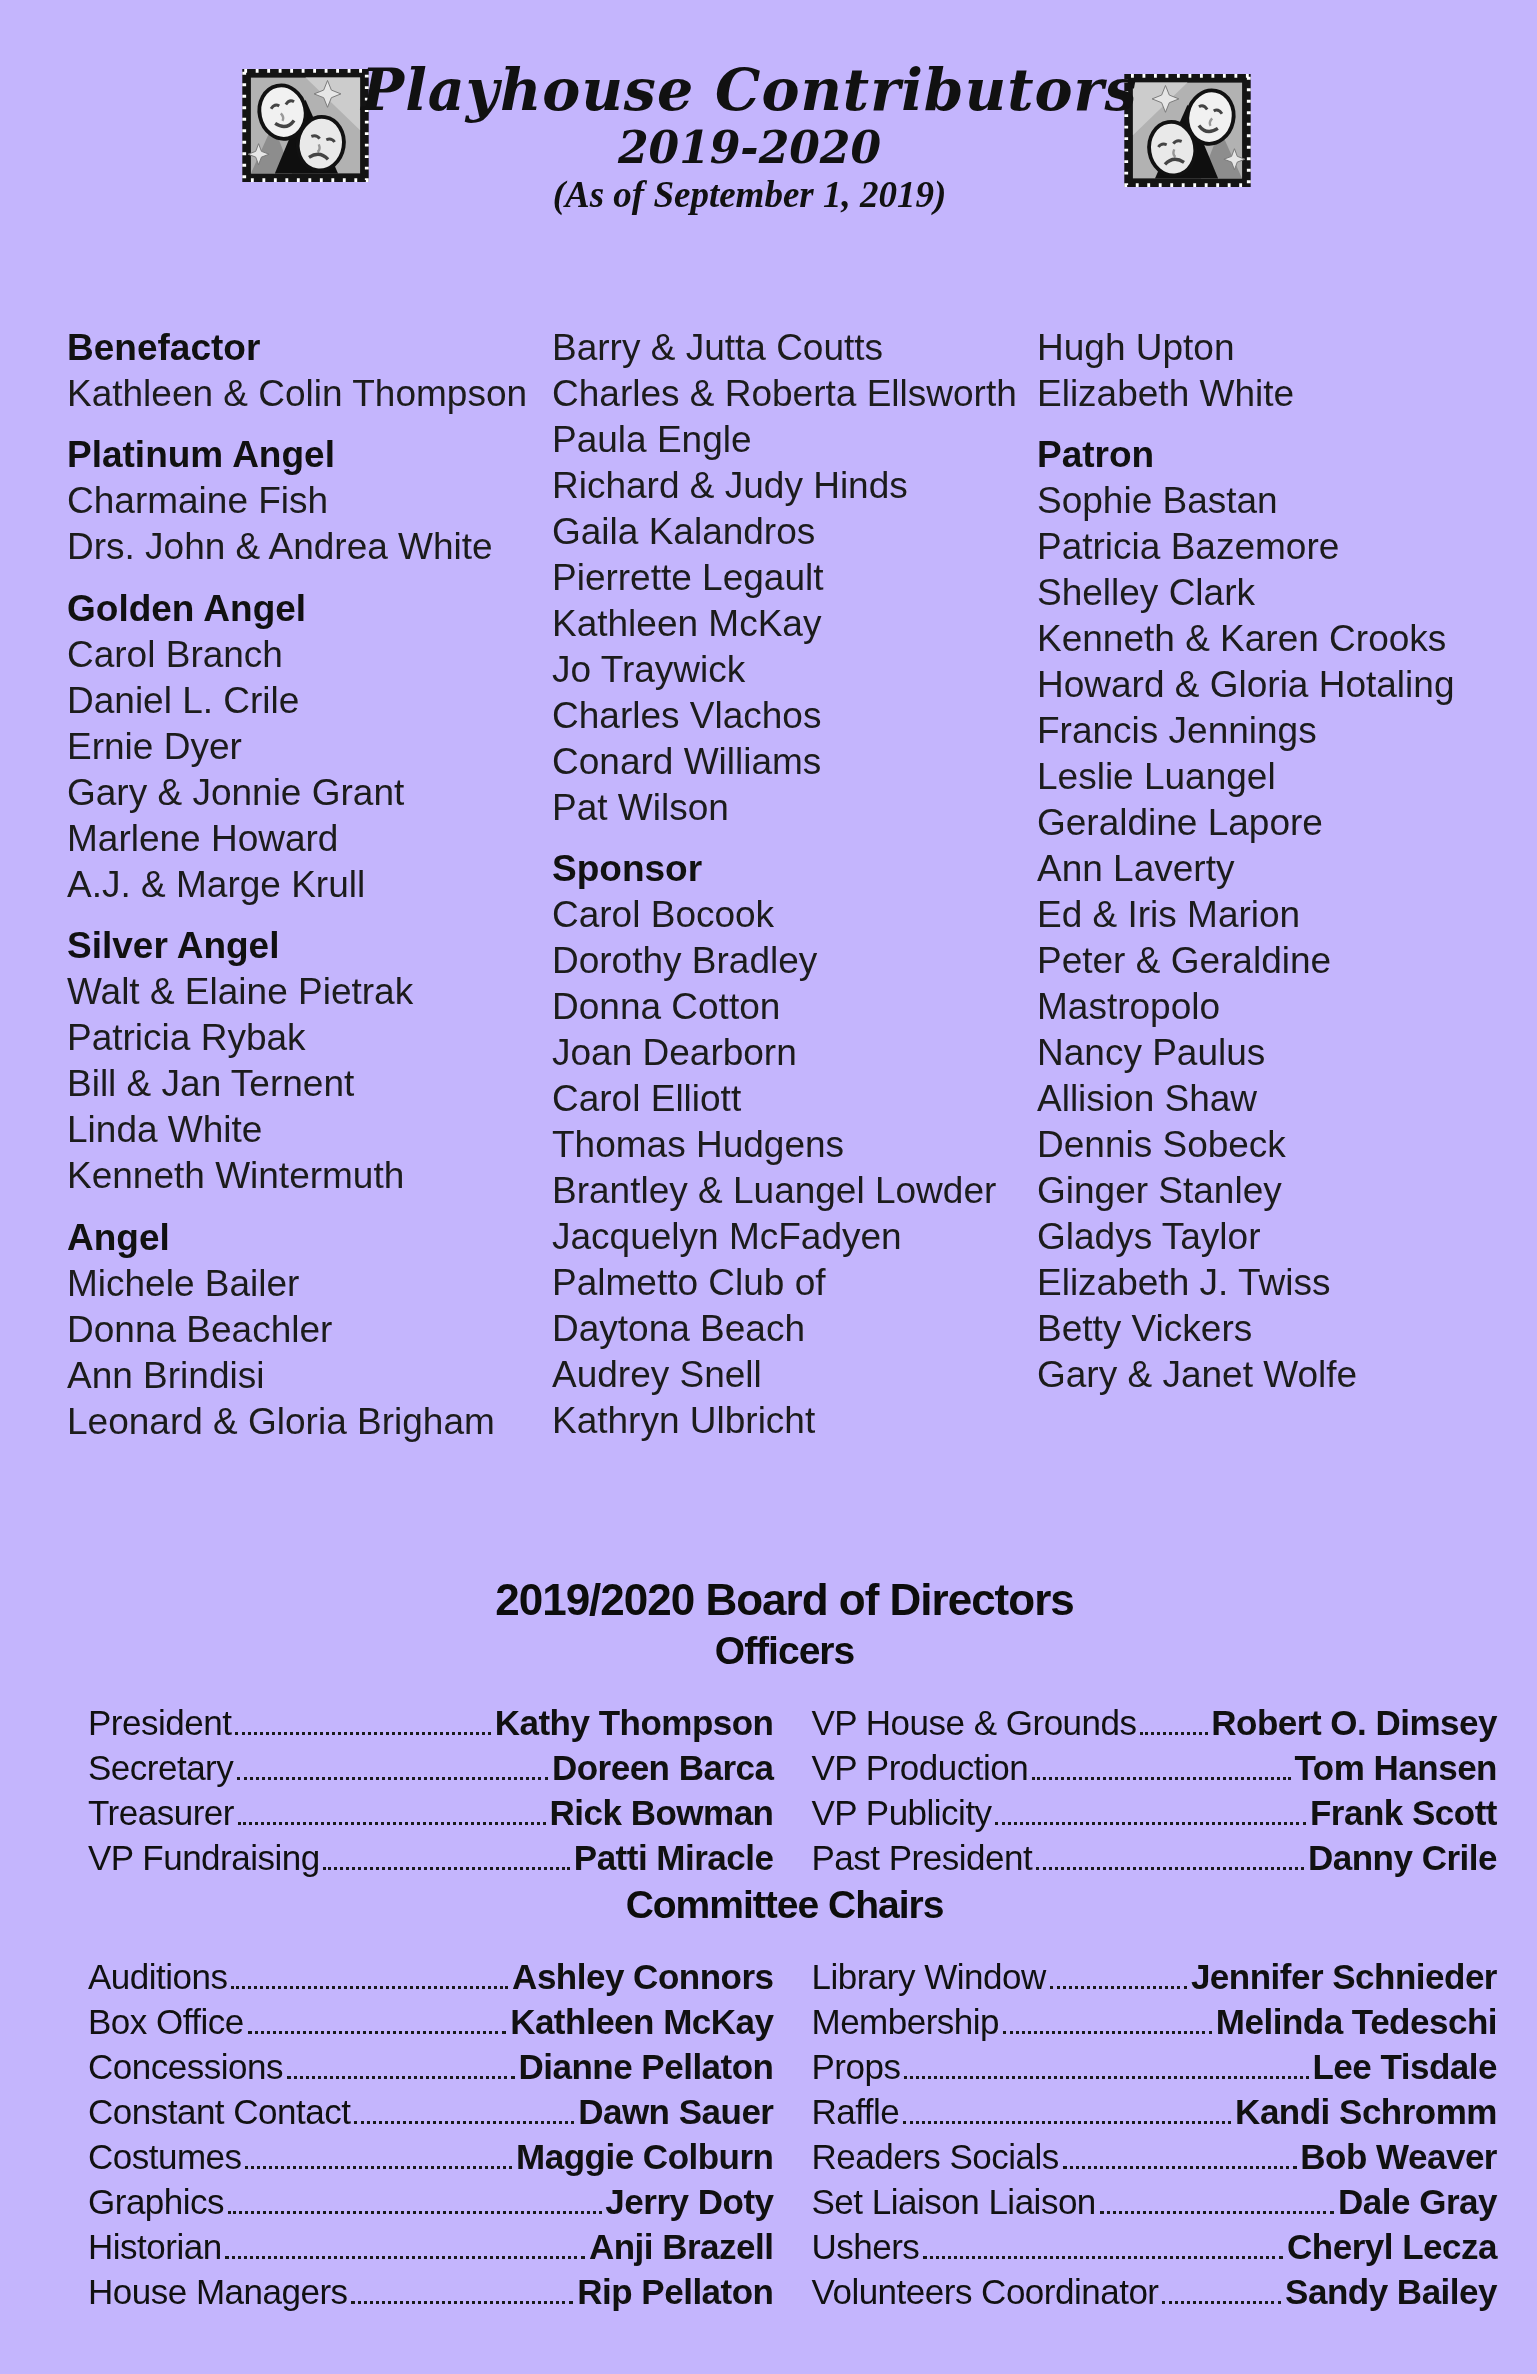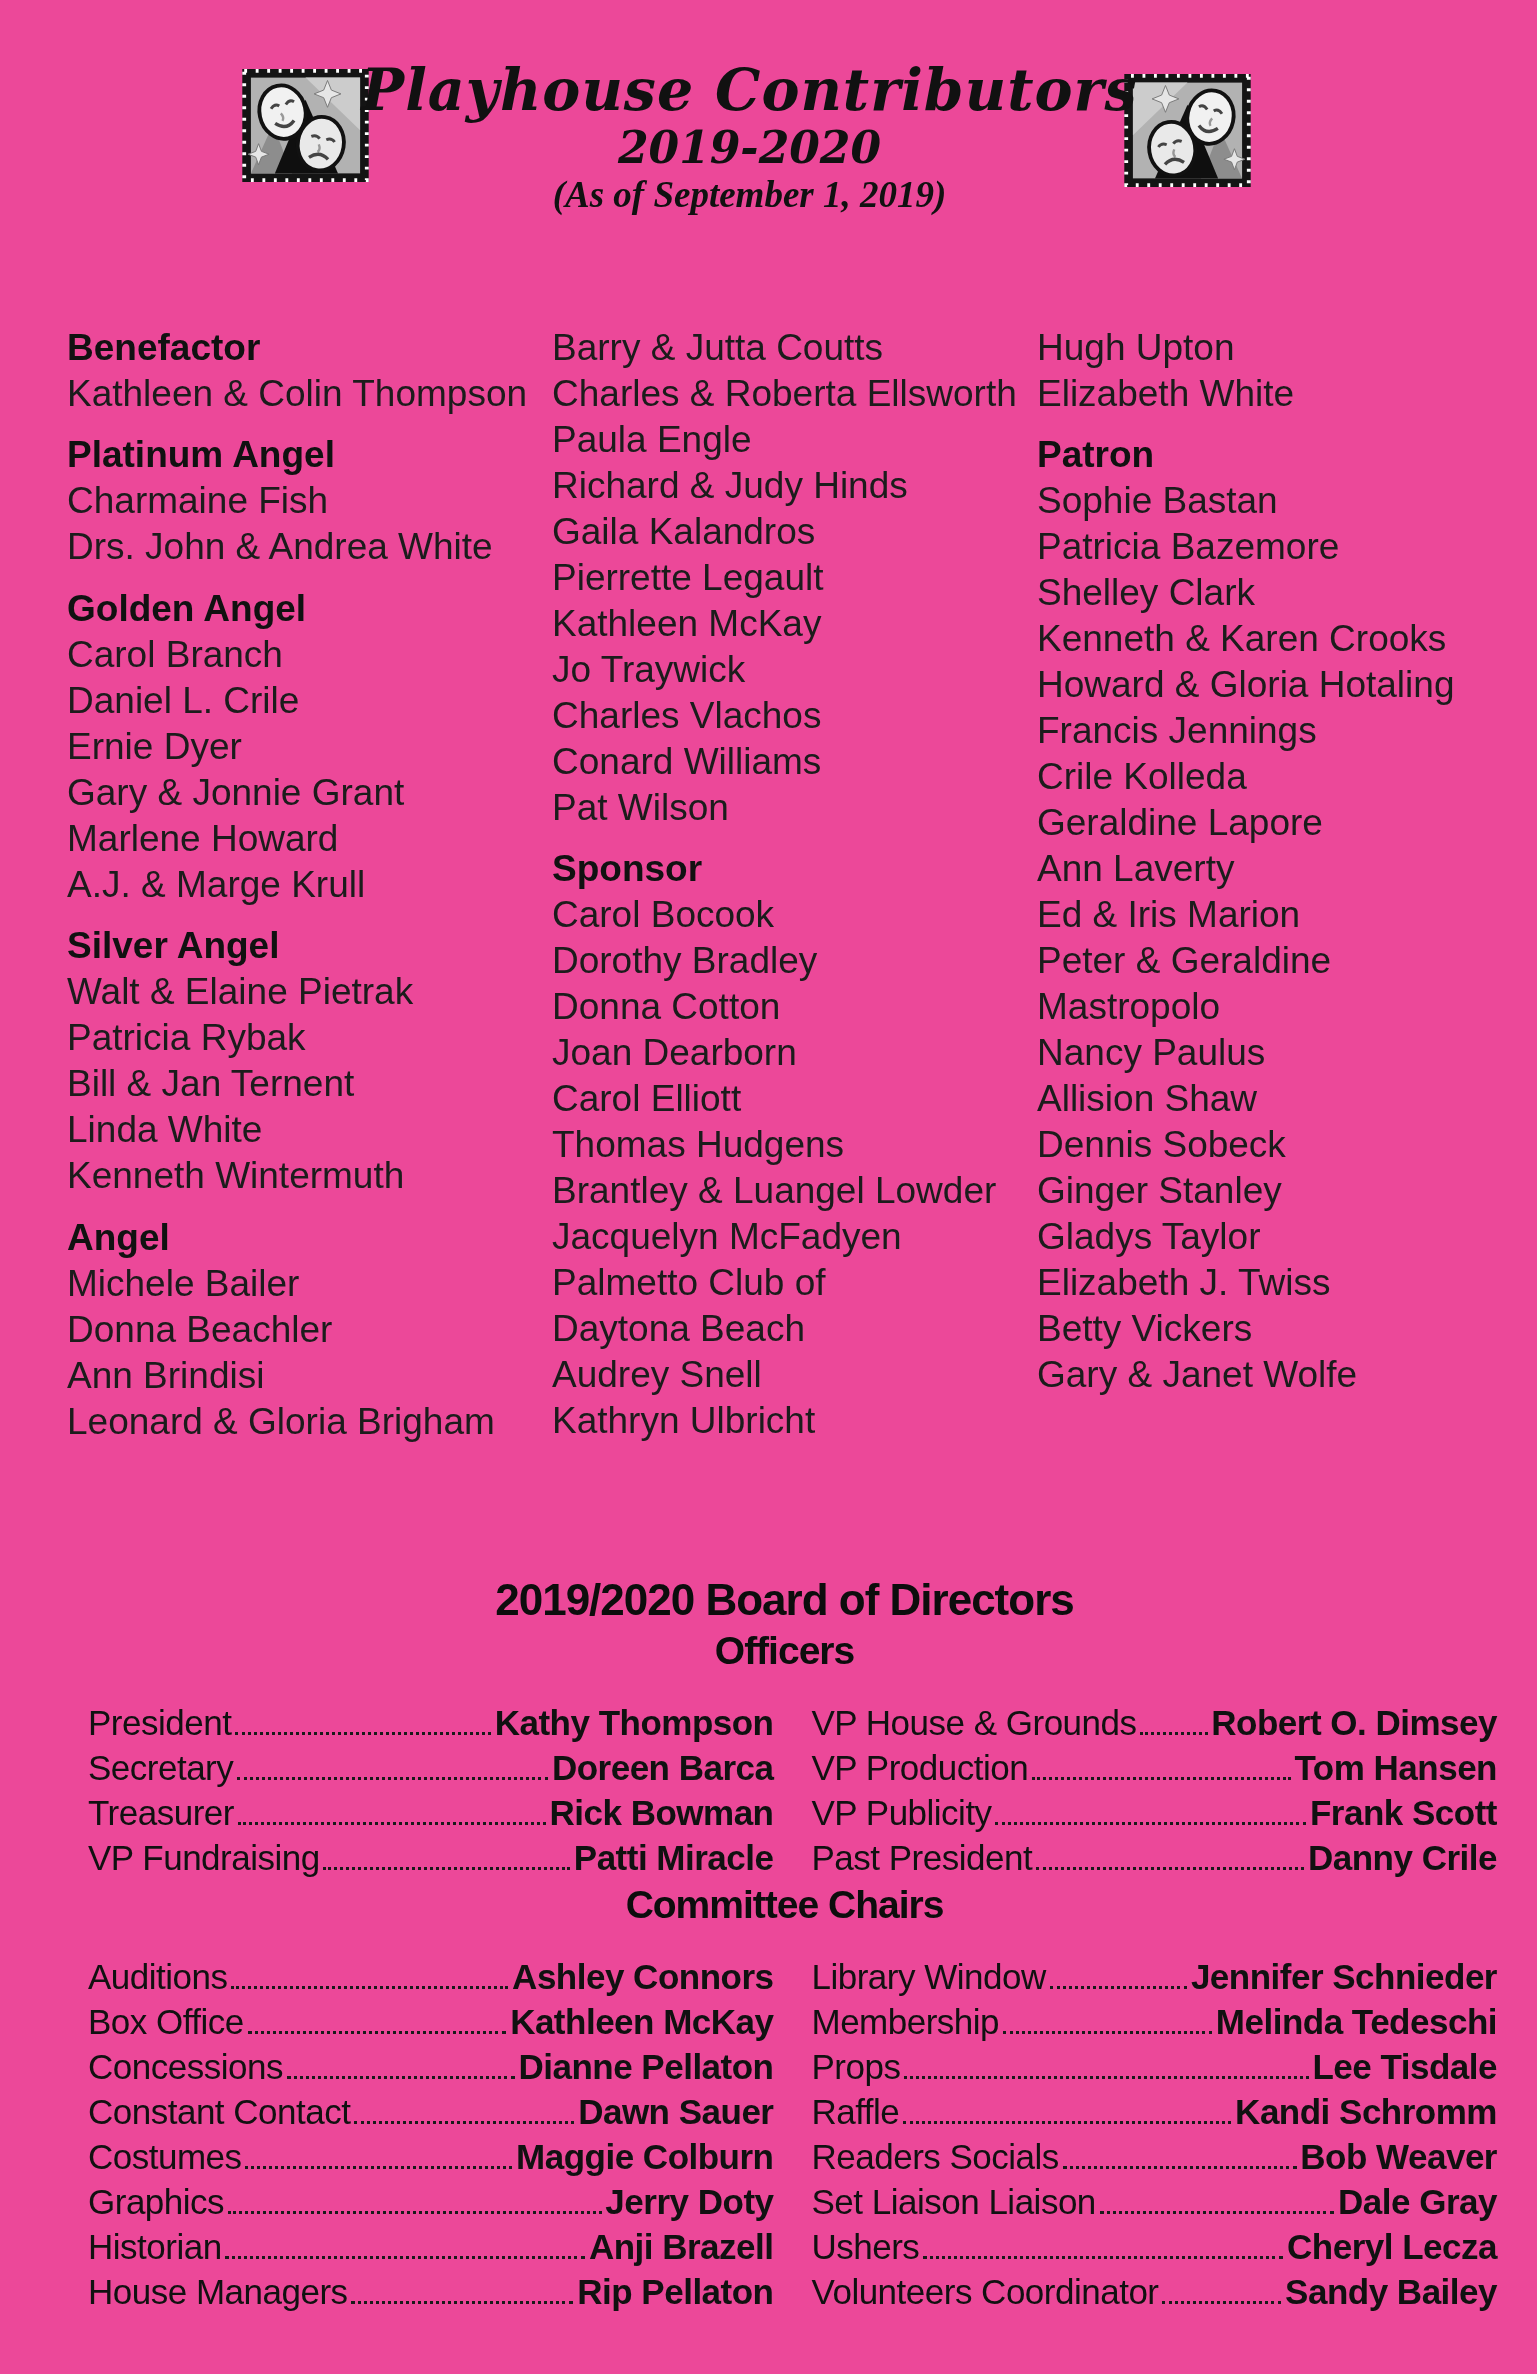--- a/index.html
+++ b/index.html
@@ -1,18 +1,18 @@
 <!DOCTYPE html>
 <html><head>
 <meta charset="utf-8">
 <style>
   html,body { margin:0; padding:0; background:#e8e8e8; }
   .page {
     position:relative; width:1537px; height:2375px; margin:0 auto;
-    background:#ec4899; color:#1a1a1a; overflow:hidden;
+    background:#c4b5fd; color:#1a1a1a; overflow:hidden;
     font-family:"Liberation Sans", sans-serif;
   }
 
   
   .stamp { position:absolute; width:127px; height:113px; }
   .stamp-left  { left:242px; top:69px; }
   .stamp-right { left:1124px; top:74px; transform:scaleX(-1); }
   .stamp svg { width:100%; height:100%; display:block; }
 
   .titles {
@@ -167,21 +167,21 @@
       <div class="col">
         <div class="name-line">Hugh Upton</div>
         <div class="name-line">Elizabeth White</div>
         <div class="cat-heading">Patron</div>
         <div class="name-line">Sophie Bastan</div>
         <div class="name-line">Patricia Bazemore</div>
         <div class="name-line">Shelley Clark</div>
         <div class="name-line">Kenneth &amp; Karen Crooks</div>
         <div class="name-line">Howard &amp; Gloria Hotaling</div>
         <div class="name-line">Francis Jennings</div>
-        <div class="name-line">Crile Kolleda</div>
+        <div class="name-line">Leslie Luangel</div>
         <div class="name-line">Geraldine Lapore</div>
         <div class="name-line">Ann Laverty</div>
         <div class="name-line">Ed &amp; Iris Marion</div>
         <div class="name-line">Peter &amp; Geraldine</div>
         <div class="name-line">Mastropolo</div>
         <div class="name-line">Nancy Paulus</div>
         <div class="name-line">Allision Shaw</div>
         <div class="name-line">Dennis Sobeck</div>
         <div class="name-line">Ginger Stanley</div>
         <div class="name-line">Gladys Taylor</div>

